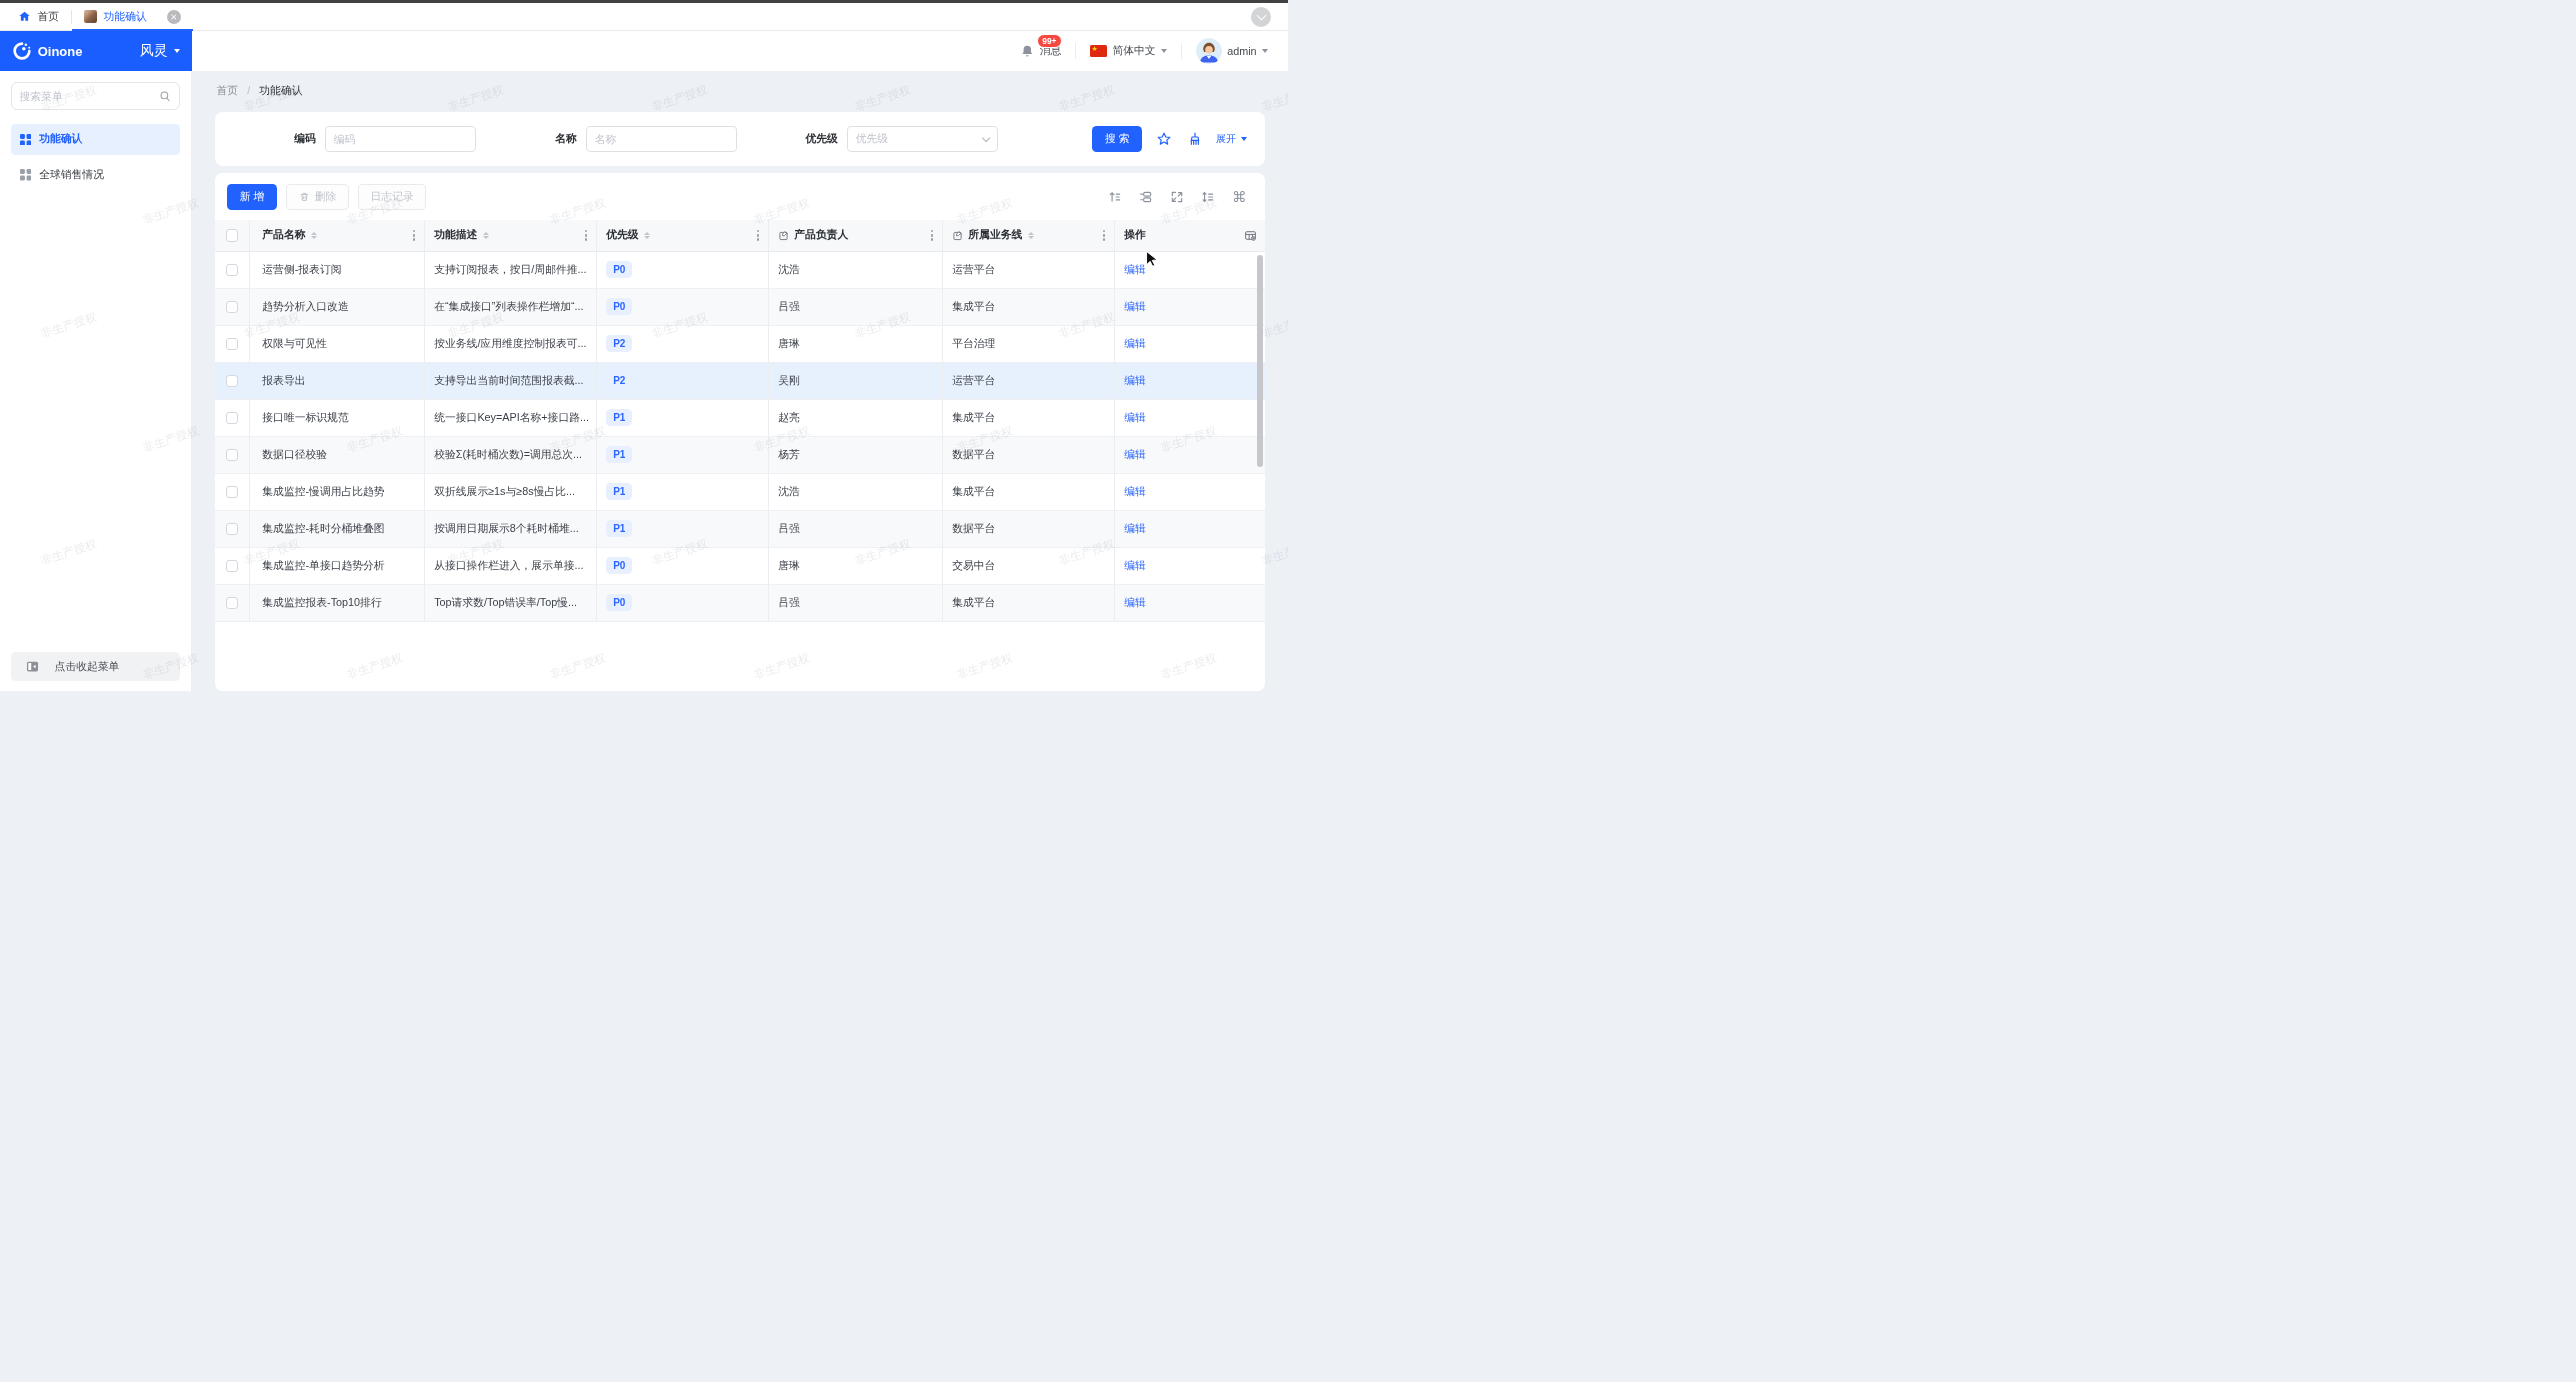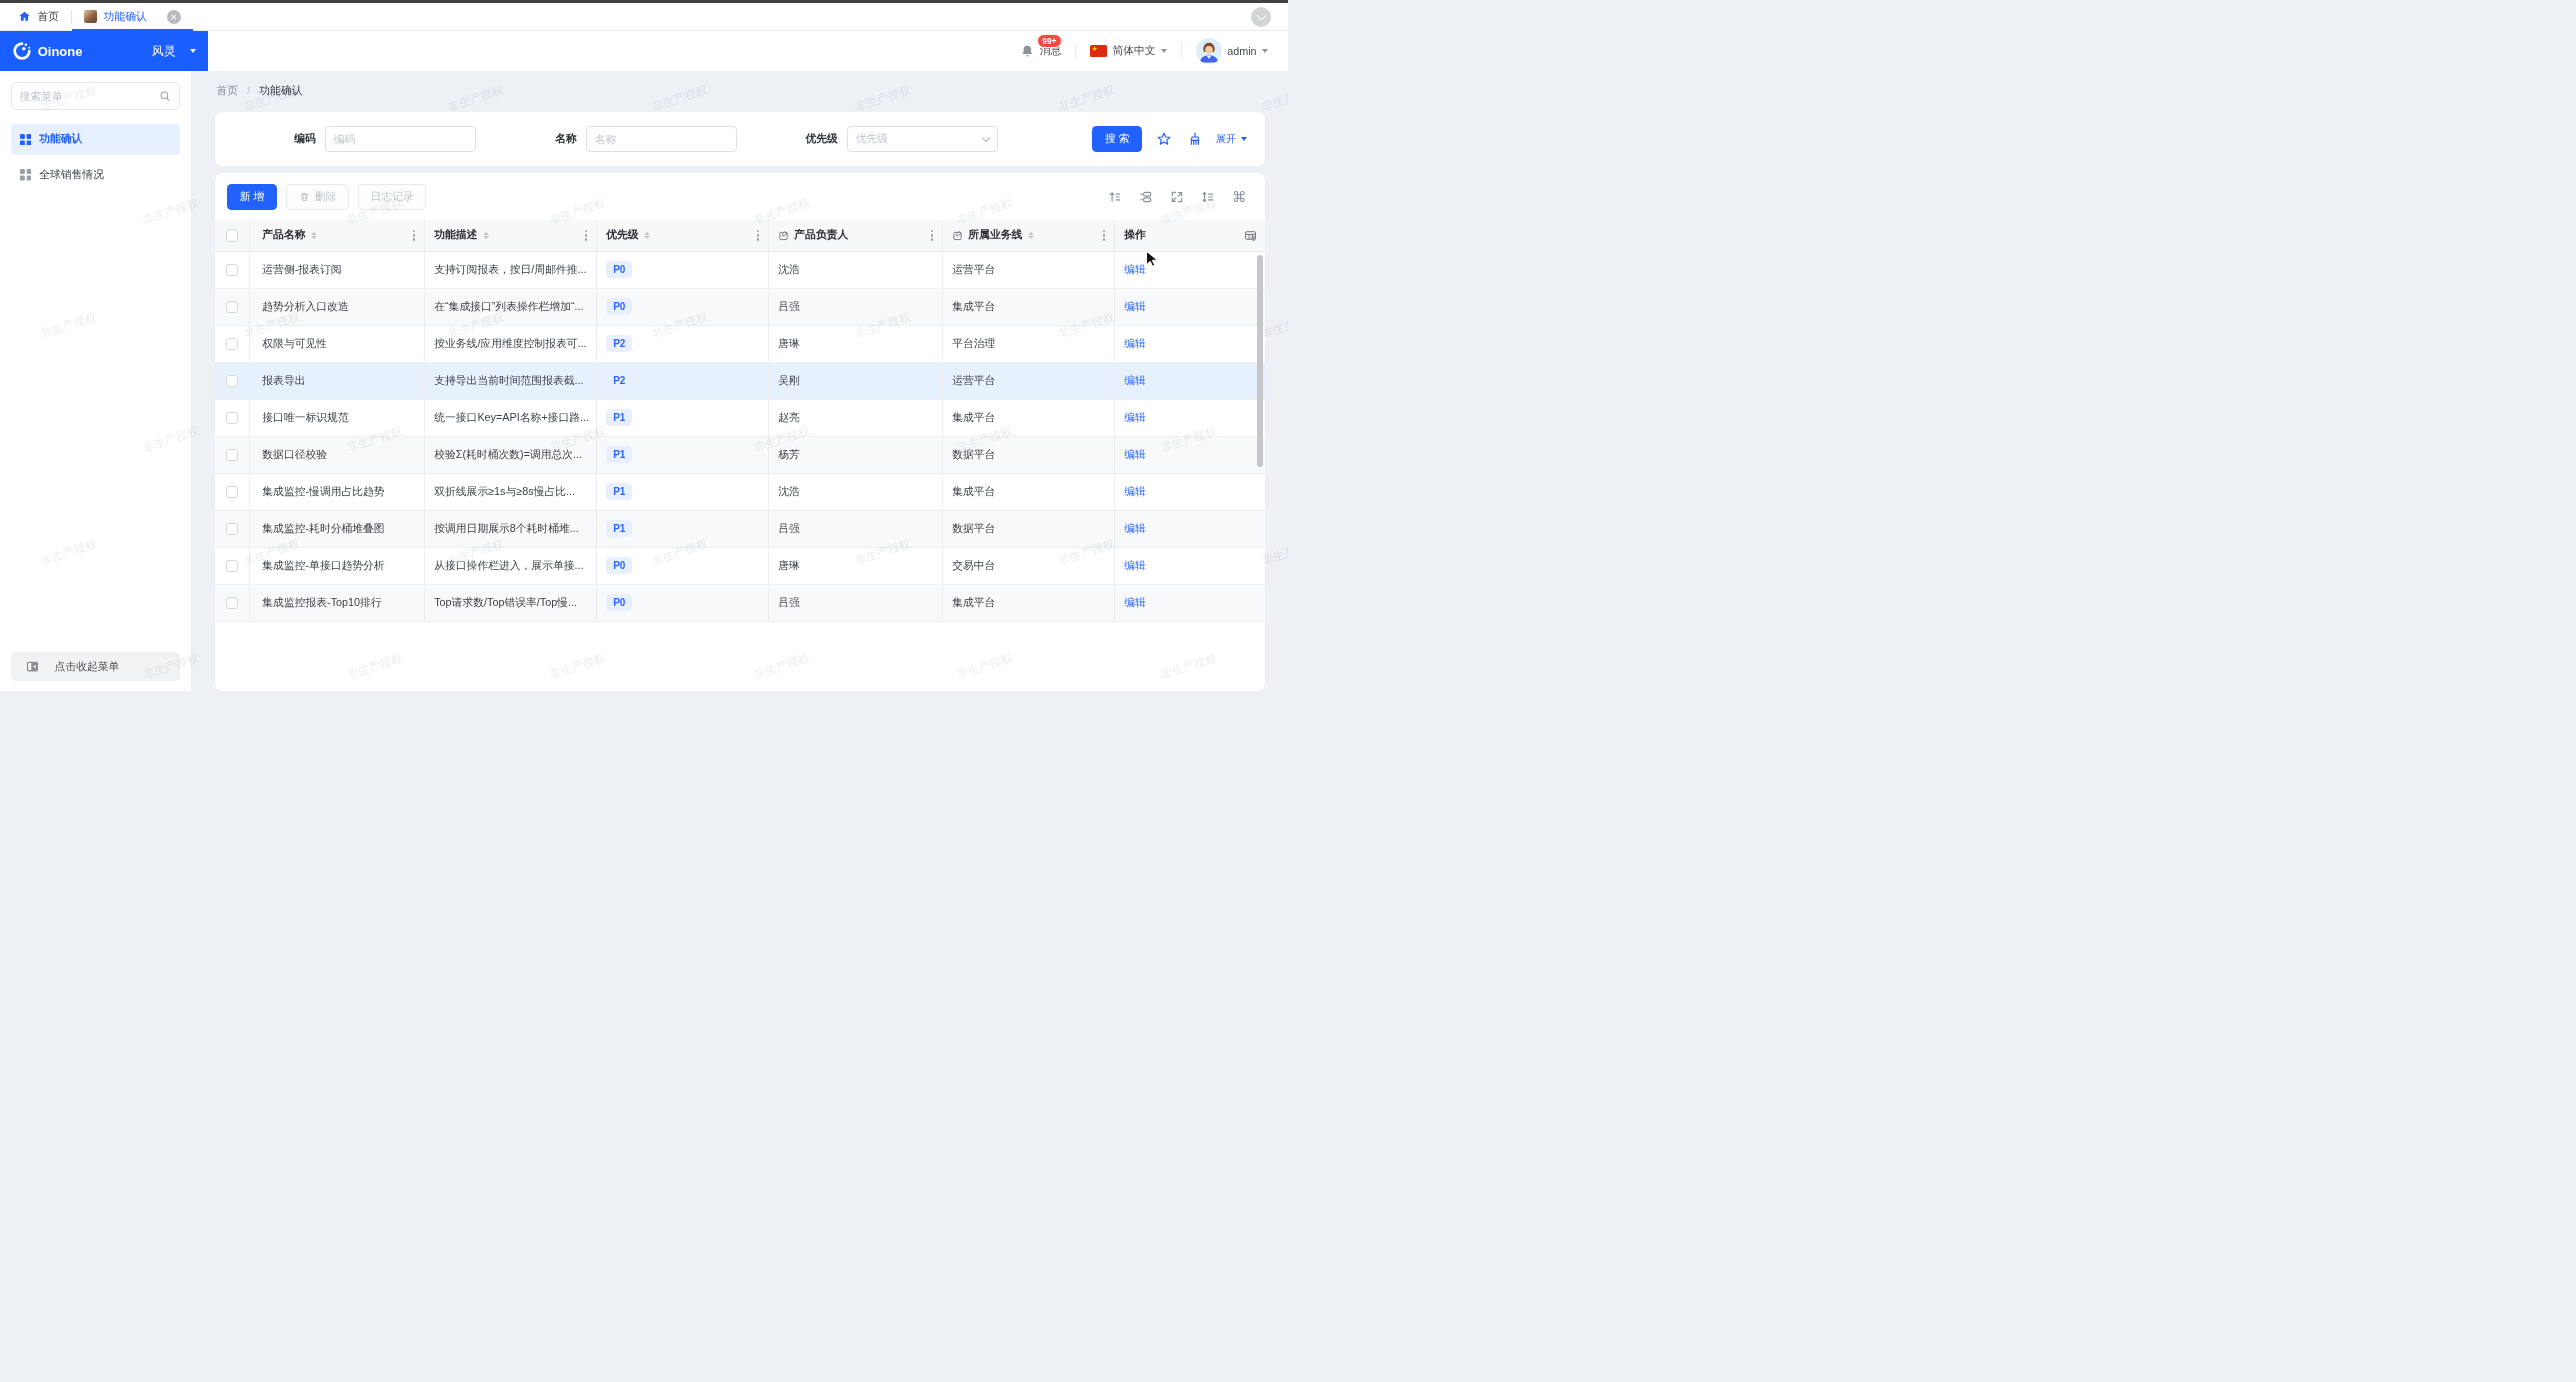--- a/index.html
+++ b/index.html
@@ -15,23 +15,23 @@
   .tab.active{color:#2161fd;}
   .tab.active .underline{position:absolute;left:0;right:0;bottom:-0.8px;height:2.3px;background:#2161fd;}
   .tab-divider{width:0.8px;height:14px;background:#e3e4e7;align-self:center;}
   .favicon{width:13px;height:13px;border-radius:2.3px;background:linear-gradient(135deg,#c9a184 20%,#8a6046 55%,#5f4330);}
   .tab-close{width:14px;height:14px;border-radius:50%;background:#b9babd;color:#fff;font-size:8.4px;line-height:14px;text-align:center;margin-left:14px;}
   .tabbar-chevron{position:absolute;right:17px;top:3.8px;width:20px;height:20px;border-radius:50%;background:#d3d4d6;display:flex;align-items:center;justify-content:center;}
   .tabbar-chevron .chev{width:7px;height:7px;border-right:1.9px solid #fff;border-bottom:1.9px solid #fff;transform:rotate(45deg);margin-top:-3.1px;}
 
   
   .appbar{height:40px;display:flex;background:#fff;}
-  .appbar-left{width:208px;background:#1a5eff;display:flex;align-items:center;padding:0 12.3px;flex-shrink:0;}
+  .appbar-left{width:192px;background:#1a5eff;display:flex;align-items:center;padding:0 12.3px;flex-shrink:0;}
   .brand{display:flex;align-items:center;gap:5.4px;color:#fff;font-weight:bold;font-size:13px;}
-  .workspace{margin-left:auto;color:#fff;font-size:12px;display:flex;align-items:center;gap:14px;}
+  .workspace{margin-left:auto;color:#fff;font-size:14px;display:flex;align-items:center;gap:6px;}
   .caret{width:0;height:0;border-left:3.8px solid transparent;border-right:3.8px solid transparent;border-top:4.6px solid #fff;}
   .caret.gray{border-top-color:#8d939c;}
   .appbar-right{flex:1;display:flex;align-items:center;justify-content:flex-end;gap:14px;padding-right:20px;font-size:10.8px;color:#45494f;}
   .hdr-item{display:flex;align-items:center;gap:5.4px;position:relative;cursor:pointer;}
   .badge{position:absolute;top:-10px;left:17px;background:#f5483f;color:#fff;font-size:8.4px;padding:1.2px 4.6px;border-radius:7px;border:1.5px solid #fff;font-weight:bold;}
   .hdr-divider{width:0.8px;height:15.4px;background:#ececee;}
   .flag{width:17px;height:11.5px;background:#de2910;border-radius:1.5px;position:relative;}
   .flag i{position:absolute;left:1.5px;top:-0.8px;color:#ffde00;font-style:normal;font-size:7px;}
   .avatar{width:26px;height:26px;border-radius:50%;overflow:hidden;flex-shrink:0;}
 

